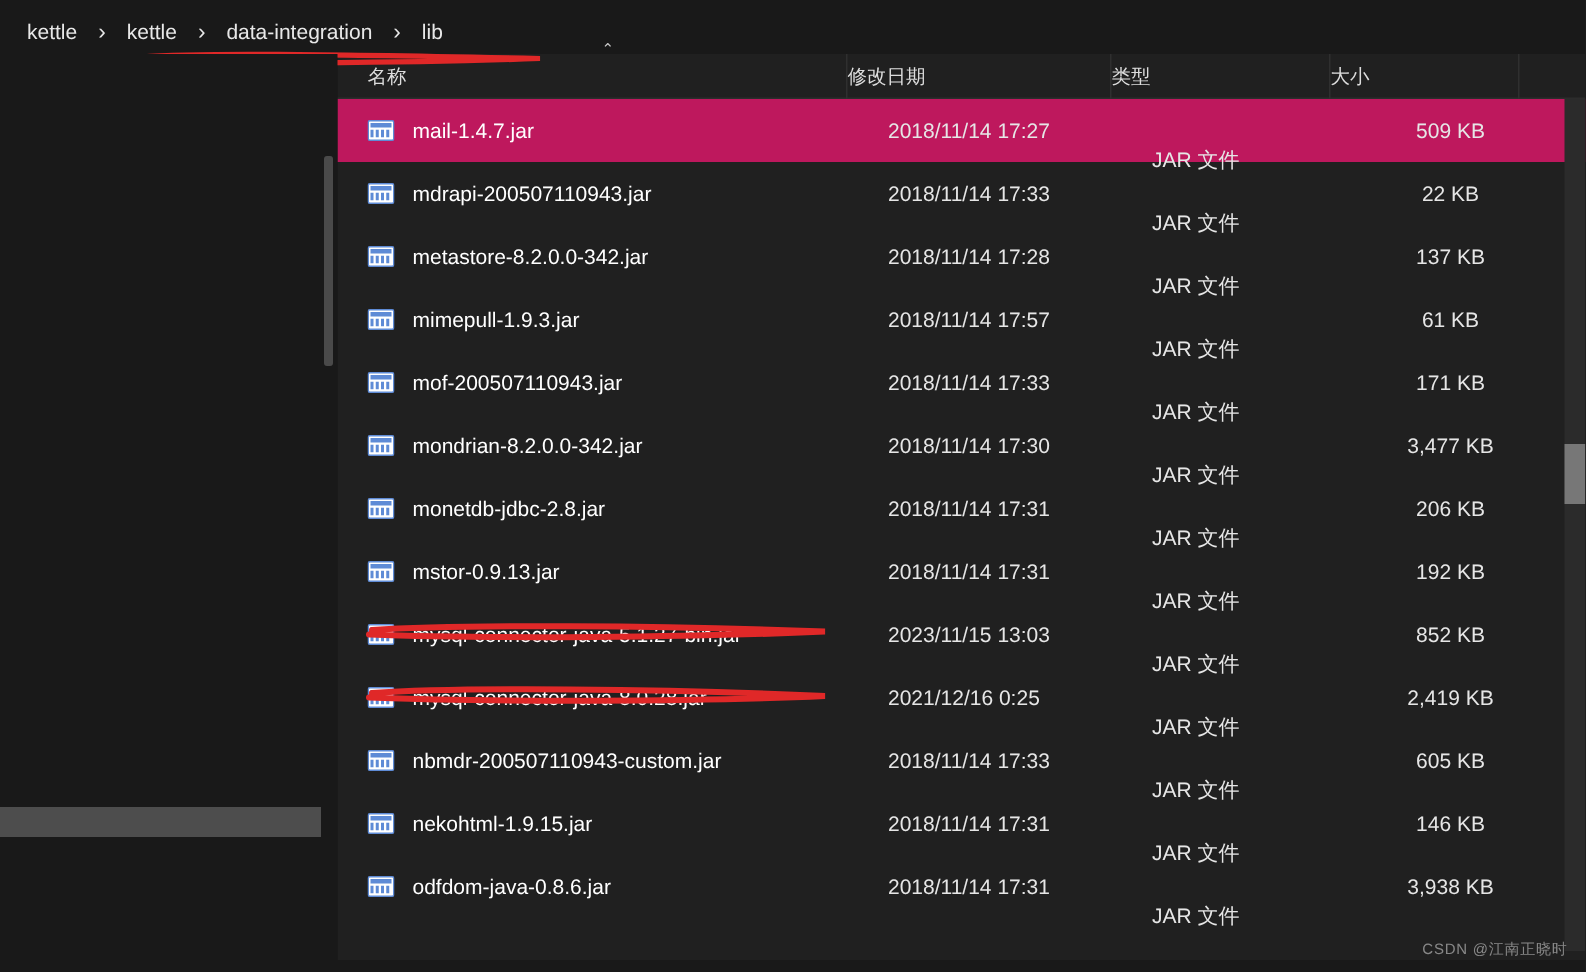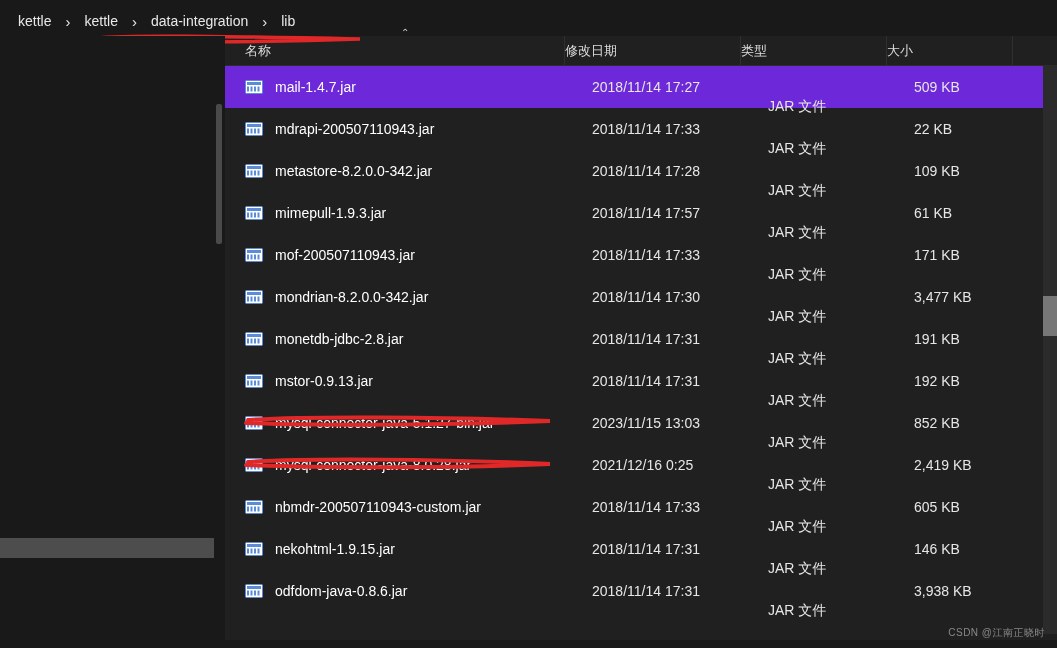--- a/index.html
+++ b/index.html
@@ -70,25 +70,25 @@
     
     .files {
       flex: 1; overflow: hidden;
       position: relative;
     }
     .row {
       display: flex; align-items: center;
       height: 42px; padding-left: 20px;
       color: #fff;
     }
-    .row.sel { background: #6d28d9; }
+    .row.sel { background: #be185d; }
     .cell-name { width: 320px; display: flex; align-items: center; gap: 12px; }
     .cell-date { width: 176px; color: #e6e6e6; margin-left: 27px; }
     .cell-type { width: 146px; color: #e6e6e6; margin-top: 40px; }
-    .cell-size { width: 126px; text-align: left; padding-right: 20px; color: #e6e6e6; }
+    .cell-size { width: 126px; text-align: center; padding-right: 20px; color: #e6e6e6; }
 
     .file-icon {
       width: 18px; height: 14px;
       display: inline-block; flex-shrink: 0;
     }
     .file-icon svg { display: block; }
 
     .file-name { color: #fff; }
 
     
@@ -194,21 +194,21 @@
   <rect x="2" y="6.5" width="2" height="5" fill="#5e8bd6"></rect>
   <rect x="5.5" y="6.5" width="2" height="5" fill="#5e8bd6"></rect>
   <rect x="9" y="6.5" width="2" height="5" fill="#5e8bd6"></rect>
   <rect x="12.5" y="6.5" width="2" height="5" fill="#5e8bd6"></rect>
 </svg>
             </span>
             <span class="file-name">metastore-8.2.0.0-342.jar</span>
           </div>
           <div class="cell-date">2018/11/14 17:28</div>
           <div class="cell-type">JAR 文件</div>
-          <div class="cell-size">109 KB</div>
+          <div class="cell-size">137 KB</div>
         </div>
         <div class="row">
           <div class="cell-name">
             <span class="file-icon">
               <svg width="18" height="14" viewBox="0 0 18 14">
   <rect x="0.5" y="0.5" width="17" height="13" rx="1" fill="#fff" stroke="#5e8bd6" stroke-width="1"></rect>
   <rect x="2" y="2" width="14" height="3" fill="#5e8bd6"></rect>
   <rect x="2" y="6.5" width="2" height="5" fill="#5e8bd6"></rect>
   <rect x="5.5" y="6.5" width="2" height="5" fill="#5e8bd6"></rect>
   <rect x="9" y="6.5" width="2" height="5" fill="#5e8bd6"></rect>
@@ -266,21 +266,21 @@
   <rect x="2" y="6.5" width="2" height="5" fill="#5e8bd6"></rect>
   <rect x="5.5" y="6.5" width="2" height="5" fill="#5e8bd6"></rect>
   <rect x="9" y="6.5" width="2" height="5" fill="#5e8bd6"></rect>
   <rect x="12.5" y="6.5" width="2" height="5" fill="#5e8bd6"></rect>
 </svg>
             </span>
             <span class="file-name">monetdb-jdbc-2.8.jar</span>
           </div>
           <div class="cell-date">2018/11/14 17:31</div>
           <div class="cell-type">JAR 文件</div>
-          <div class="cell-size">191 KB</div>
+          <div class="cell-size">206 KB</div>
         </div>
         <div class="row">
           <div class="cell-name">
             <span class="file-icon">
               <svg width="18" height="14" viewBox="0 0 18 14">
   <rect x="0.5" y="0.5" width="17" height="13" rx="1" fill="#fff" stroke="#5e8bd6" stroke-width="1"></rect>
   <rect x="2" y="2" width="14" height="3" fill="#5e8bd6"></rect>
   <rect x="2" y="6.5" width="2" height="5" fill="#5e8bd6"></rect>
   <rect x="5.5" y="6.5" width="2" height="5" fill="#5e8bd6"></rect>
   <rect x="9" y="6.5" width="2" height="5" fill="#5e8bd6"></rect>

